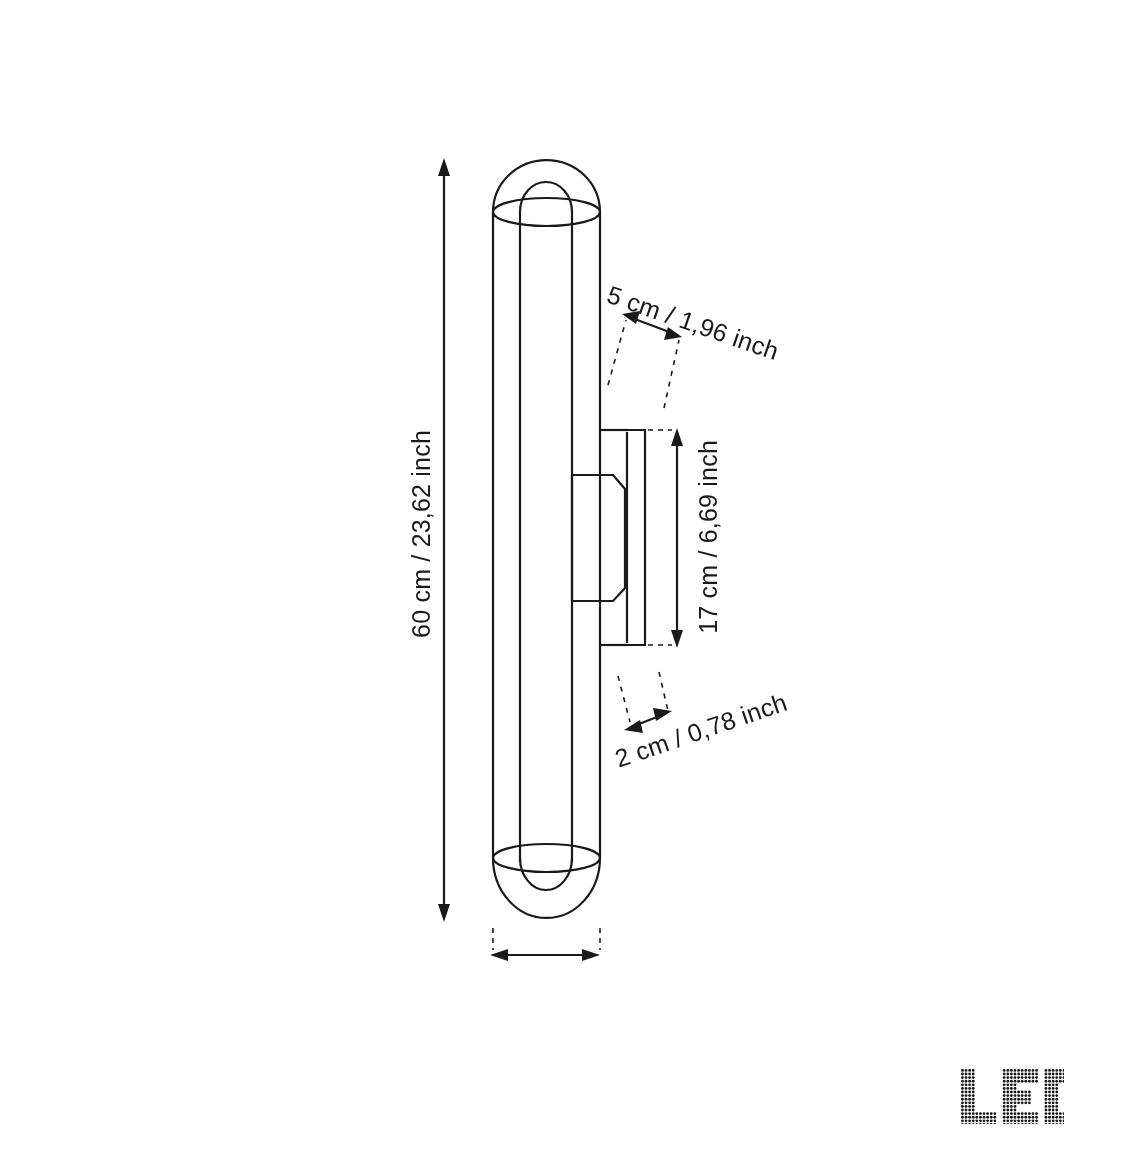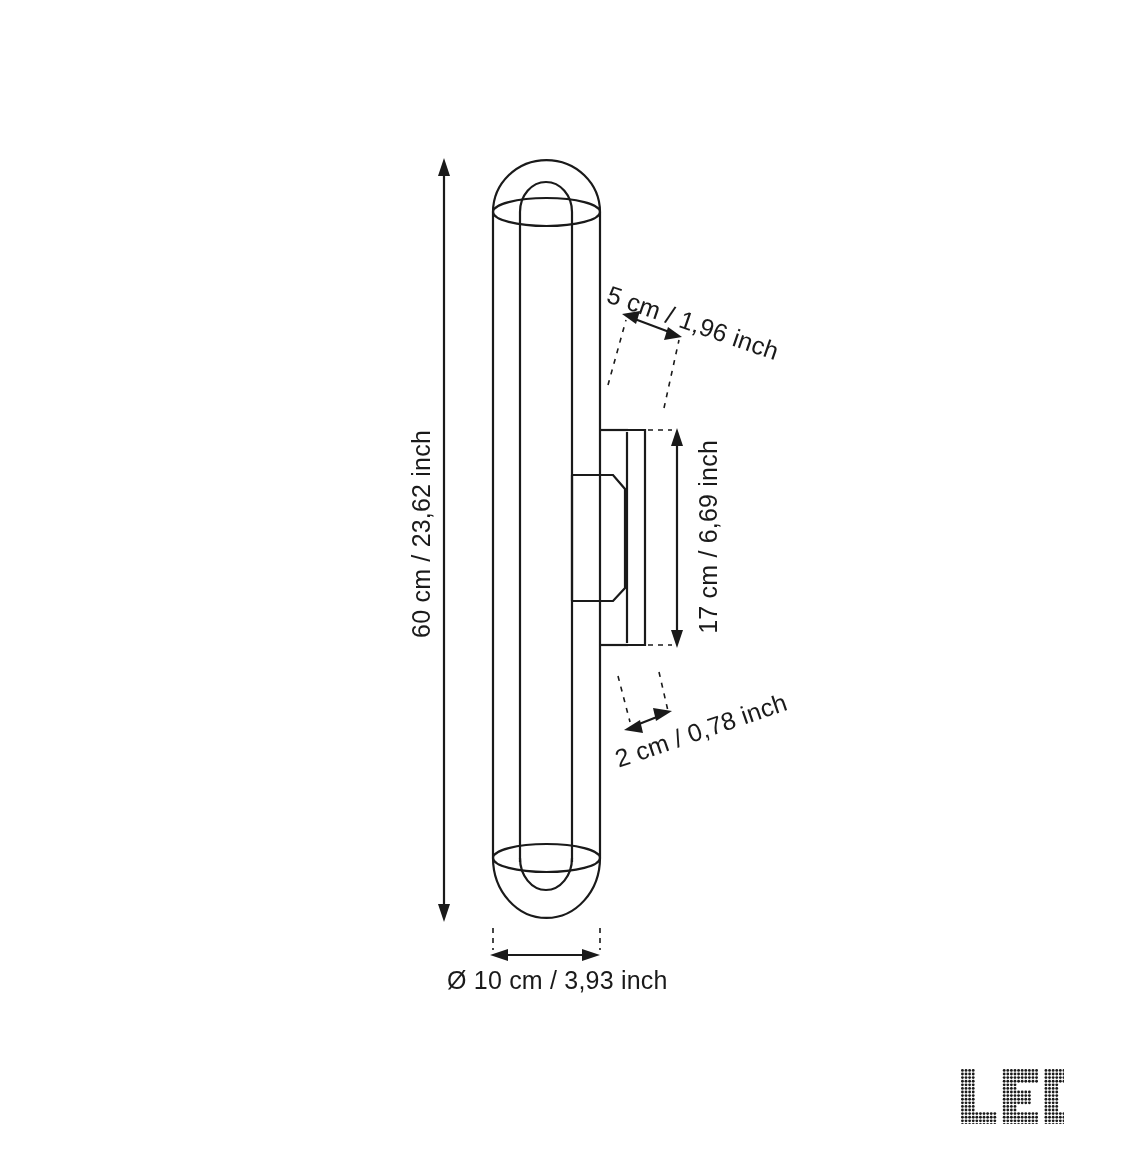--- a/index.html
+++ b/index.html
@@ -141,21 +141,20 @@
   </svg>
 
   <div class="dim-label" id="label-height">60 cm / 23,62 inch</div>
 
   <div class="dim-label" id="label-depth5">5 cm / 1,96 inch</div>
 
   <div class="dim-label" id="label-bracket">17 cm / 6,69 inch</div>
 
   <div class="dim-label" id="label-depth2">2 cm / 0,78 inch</div>
 
-  <div class="dim-label" id="label-diameter">Ø 10 cm / 3,93 inch</div>
 
   <div id="led-logo">
     <svg viewBox="0 0 104 56" width="104" height="56" xmlns="http://www.w3.org/2000/svg">
       <g id="led-dots" fill="#1a1a1a">
           <circle cx="2.42" cy="2.42" r="1.42" fill="#1a1a1a"></circle>
           <circle cx="6.02" cy="2.42" r="1.42" fill="#1a1a1a"></circle>
           <circle cx="2.42" cy="6.02" r="1.42" fill="#1a1a1a"></circle>
           <circle cx="6.02" cy="6.02" r="1.42" fill="#1a1a1a"></circle>
           <circle cx="9.62" cy="2.42" r="1.42" fill="#1a1a1a"></circle>
           <circle cx="13.22" cy="2.42" r="1.42" fill="#1a1a1a"></circle>

